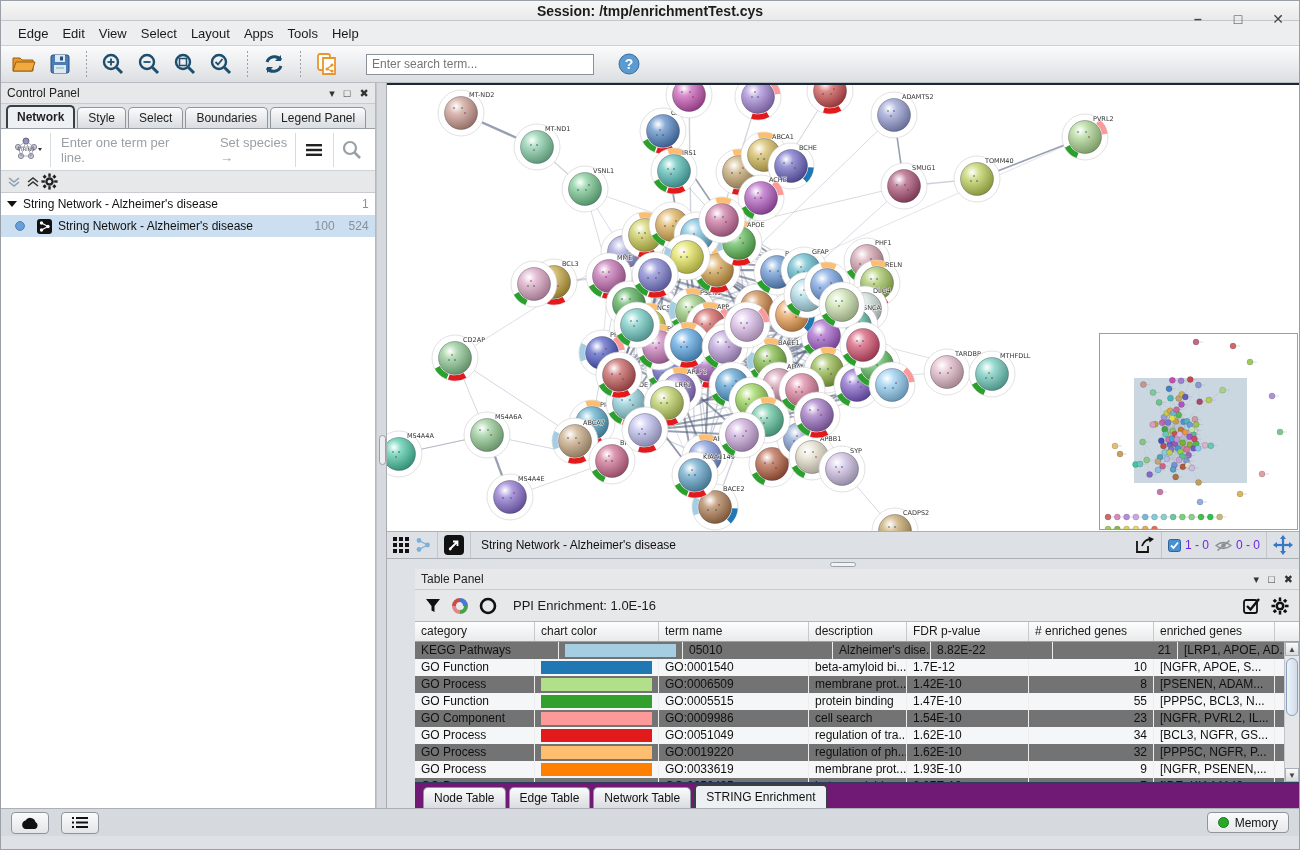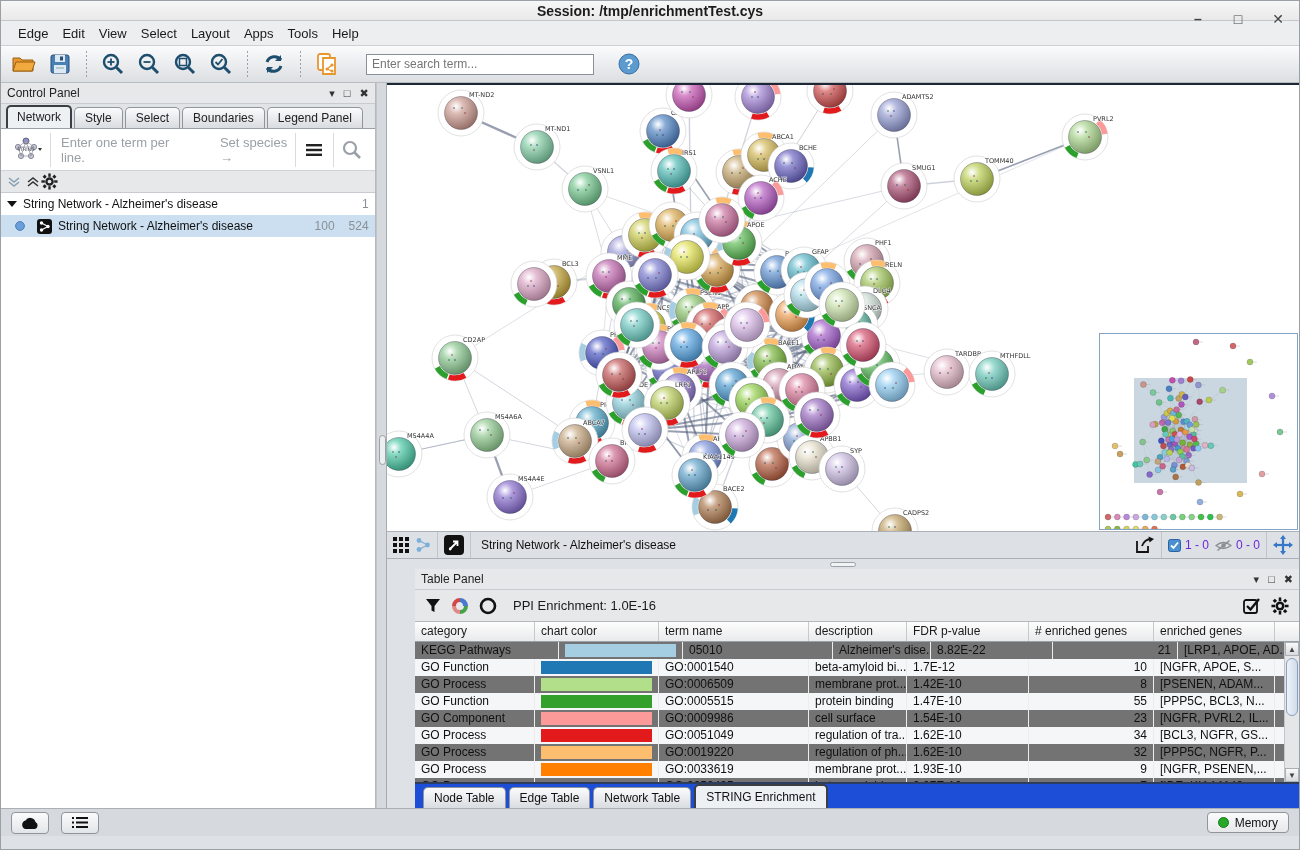--- a/index.html
+++ b/index.html
@@ -30,21 +30,21 @@
   
   .main{display:flex;height:725px;}
   
   .cpanel{width:398px;background:#fff;border-right:1px solid #b5b9bd;display:flex;flex-direction:column;}
   .phead{height:21px;background:#e6e8ea;display:flex;align-items:center;padding:0 6px;border-bottom:1px solid #c8ccd0;}
   .phead .ptitle{font-size:12px;color:#222;flex:1;}
   .phead .pico{font-size:11px;color:#333;margin-left:9px;font-weight:bold;}
   .ctabs{height:25px;background:#e1e4e7;display:flex;align-items:flex-end;padding-left:5px;gap:2px;border-bottom:1px solid #9aa0a6;}
   .ctab{font-size:12px;padding:3px 10px 3px;border:1px solid #8f959b;border-bottom:none;
     border-radius:5px 5px 0 0;background:linear-gradient(#fafbfc,#d9dce0);color:#222;}
-  .ctab.sel{background:#eef1f4;border:2px solid #3a3f45;border-bottom:none;font-weight:normal;padding:3px 9px 4px;}
+  .ctab.sel{background:#eef1f4;border:2px solid #3a3f45;border-bottom:none;font-weight:bold;padding:3px 9px 4px;}
   .stringrow{height:42px;background:#fff;border-bottom:1px solid #cfd3d7;display:flex;align-items:center;padding:0 4px;}
   .slogo{width:46px;height:34px;display:flex;align-items:center;justify-content:center;border-right:1px solid #d8dcde;}
   .sinput{flex:1;display:flex;align-items:center;font-size:13px;color:#9aa0a6;padding-left:10px;}
   .sinput .hint2{margin-left:38px;}
   .sbtn{width:38px;height:34px;display:flex;align-items:center;justify-content:center;border-left:1px solid #d8dcde;}
   .selbar{height:22px;background:#e6e8ea;border-bottom:1px solid #c8ccd0;display:flex;align-items:center;padding:0 6px;}
   .selbar .seltext{flex:1;text-align:center;font-size:12px;font-weight:bold;color:#222;}
   .trow{height:22px;display:flex;align-items:center;font-size:12px;padding:0 6px;background:#fff;}
   .trow.selrow{background:#cbdff0;}
   .trow .tname{flex:1;margin-left:6px;color:#111;}
@@ -75,21 +75,21 @@
   .drow{display:flex;height:17px;}
   .drow:nth-child(even){background:#f5f6f7;}
   .dcell{font-size:12px;padding:1px 6px;border-right:1px solid #ededed;overflow:hidden;white-space:nowrap;color:#111;}
   .dcell.num{text-align:right;}
   .colorbar{height:13px;margin-top:1px;width:100%;}
   .vscroll{position:absolute;right:0;top:20px;bottom:0;width:15px;background:#e4e6e8;border-left:1px solid #c2c6ca;}
   .varrow{position:absolute;left:0;width:14px;height:14px;display:flex;align-items:center;justify-content:center;
     font-size:8px;color:#444;background:linear-gradient(#fafafa,#d8dadc);border:1px solid #aab0b6;}
   .vthumb{position:absolute;left:1px;top:16px;width:12px;height:58px;border:1px solid #8aa0be;border-radius:6px;
     background:linear-gradient(90deg,#eef3f8,#cfdcea);}
-  .ttabs{height:26px;background:#1d4ed8;border-top:2px solid #2e3d5e;display:flex;align-items:flex-end;padding-left:8px;gap:3px;}
+  .ttabs{height:26px;background:#701a75;border-top:2px solid #2e3d5e;display:flex;align-items:flex-end;padding-left:8px;gap:3px;}
   .ttab{font-size:12px;padding:3px 10px;border:1px solid #8f959b;border-bottom:none;border-radius:5px 5px 0 0;
     background:linear-gradient(#fafbfc,#d9dce0);color:#111;}
   .ttab.sel{background:#eef1f4;border:2px solid #3a3f45;border-bottom:none;padding:4px 10px;}
   
   .statusbar{height:28px;background:#d6d9dd;border-top:1px solid #aab0b6;display:flex;align-items:center;padding:0 10px;}
   .stbtn{width:38px;height:22px;border:1px solid #8f959b;border-radius:4px;background:linear-gradient(#fbfbfc,#e2e5e8);
     display:flex;align-items:center;justify-content:center;margin-right:12px;}
   .memory{margin-left:auto;height:21px;border:1px solid #8f959b;border-radius:4px;background:linear-gradient(#fbfbfc,#e6e8ea);
     display:flex;align-items:center;gap:6px;padding:0 10px;font-size:12px;color:#111;}
   .memdot{width:11px;height:11px;border-radius:50%;background:#28a828;border:1px solid #1a7a1a;}
@@ -2593,21 +2593,21 @@
                 <div class="dcell" style="width: 122px;">1.47E-10</div>
                 <div class="dcell num" style="width: 125px;">55</div>
                 <div class="dcell" style="width: 121px;">[PPP5C, BCL3, N...</div>
               </div>
               <div class="drow">
                 <div class="dcell" style="width: 120px;">GO Component</div>
                 <div class="dcell" style="width: 124px;">
                   <div class="colorbar" style="background: rgb(251, 154, 153);"></div>
                 </div>
                 <div class="dcell" style="width: 150px;">GO:0009986</div>
-                <div class="dcell" style="width: 98px;">cell surface</div>
+                <div class="dcell" style="width: 98px;">cell search</div>
                 <div class="dcell" style="width: 122px;">1.54E-10</div>
                 <div class="dcell num" style="width: 125px;">23</div>
                 <div class="dcell" style="width: 121px;">[NGFR, PVRL2, IL...</div>
               </div>
               <div class="drow">
                 <div class="dcell" style="width: 120px;">GO Process</div>
                 <div class="dcell" style="width: 124px;">
                   <div class="colorbar" style="background: rgb(227, 26, 28);"></div>
                 </div>
                 <div class="dcell" style="width: 150px;">GO:0051049</div>

